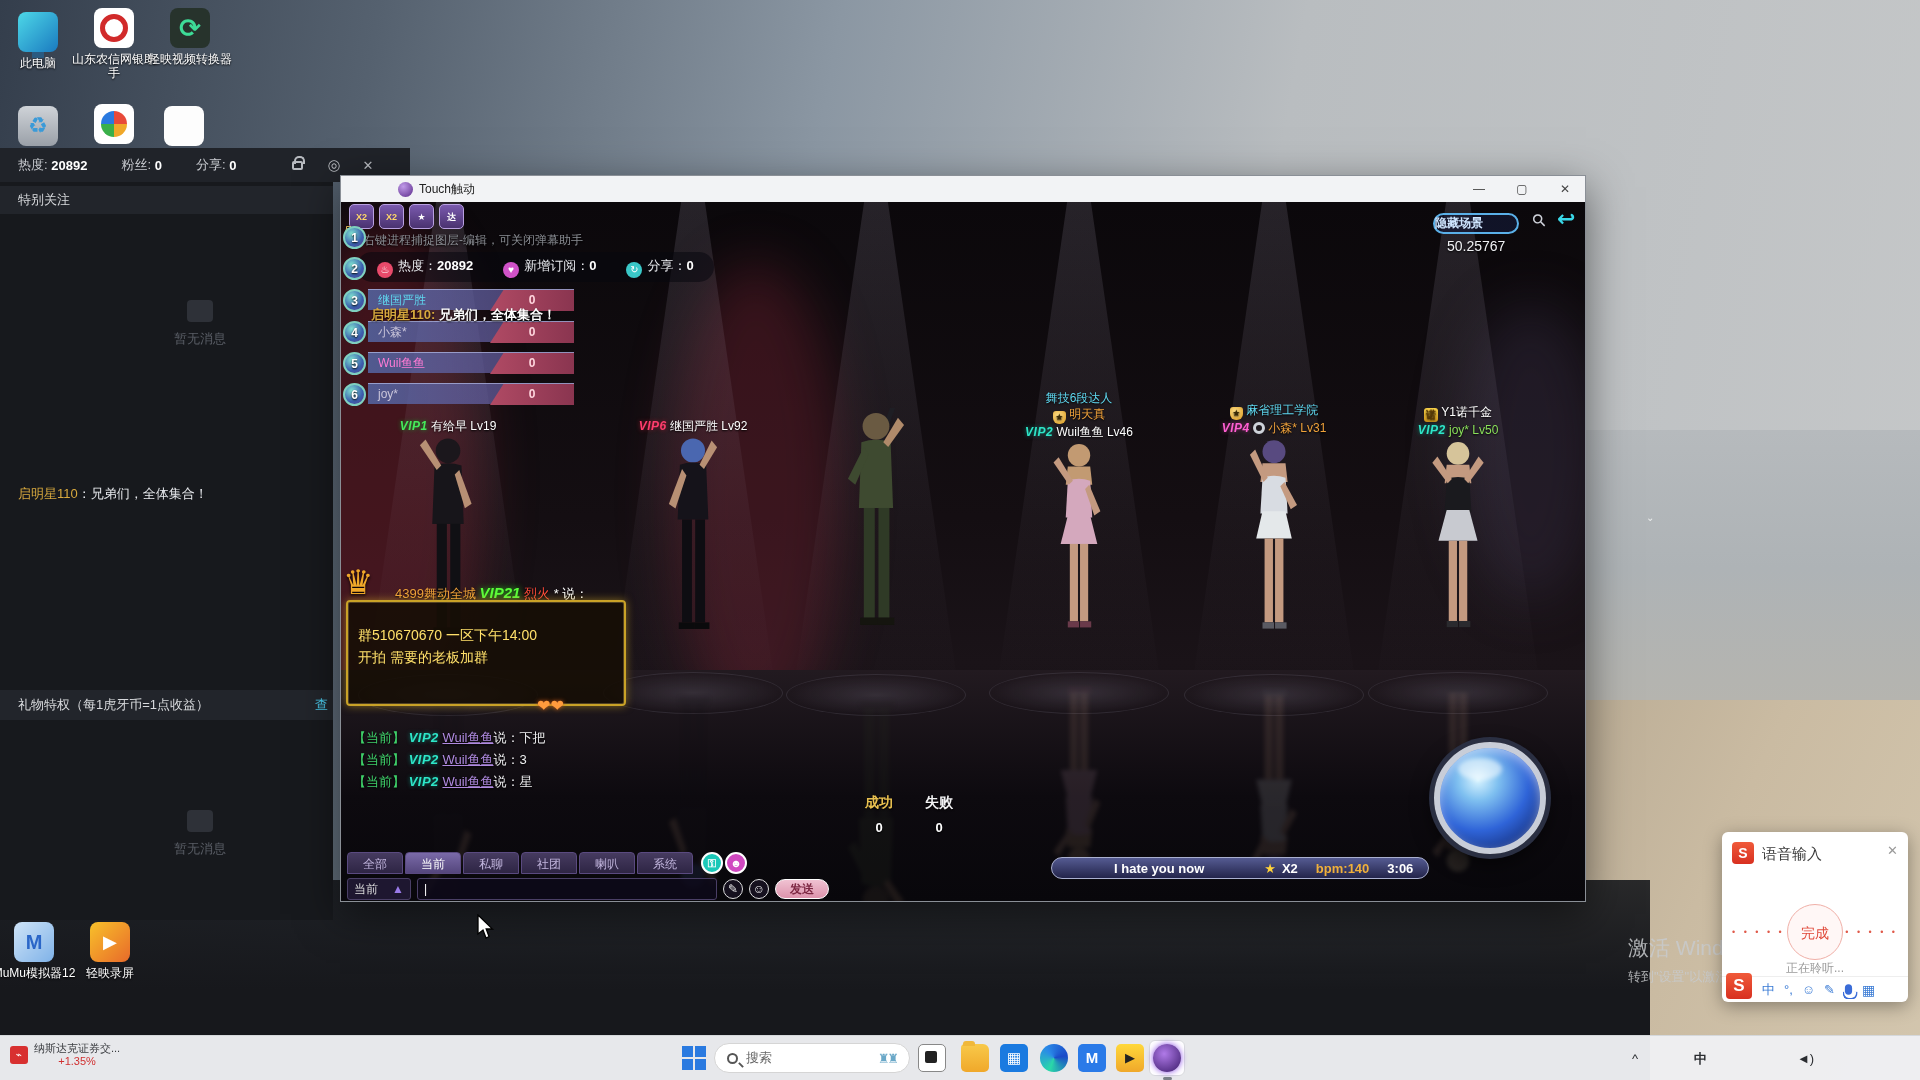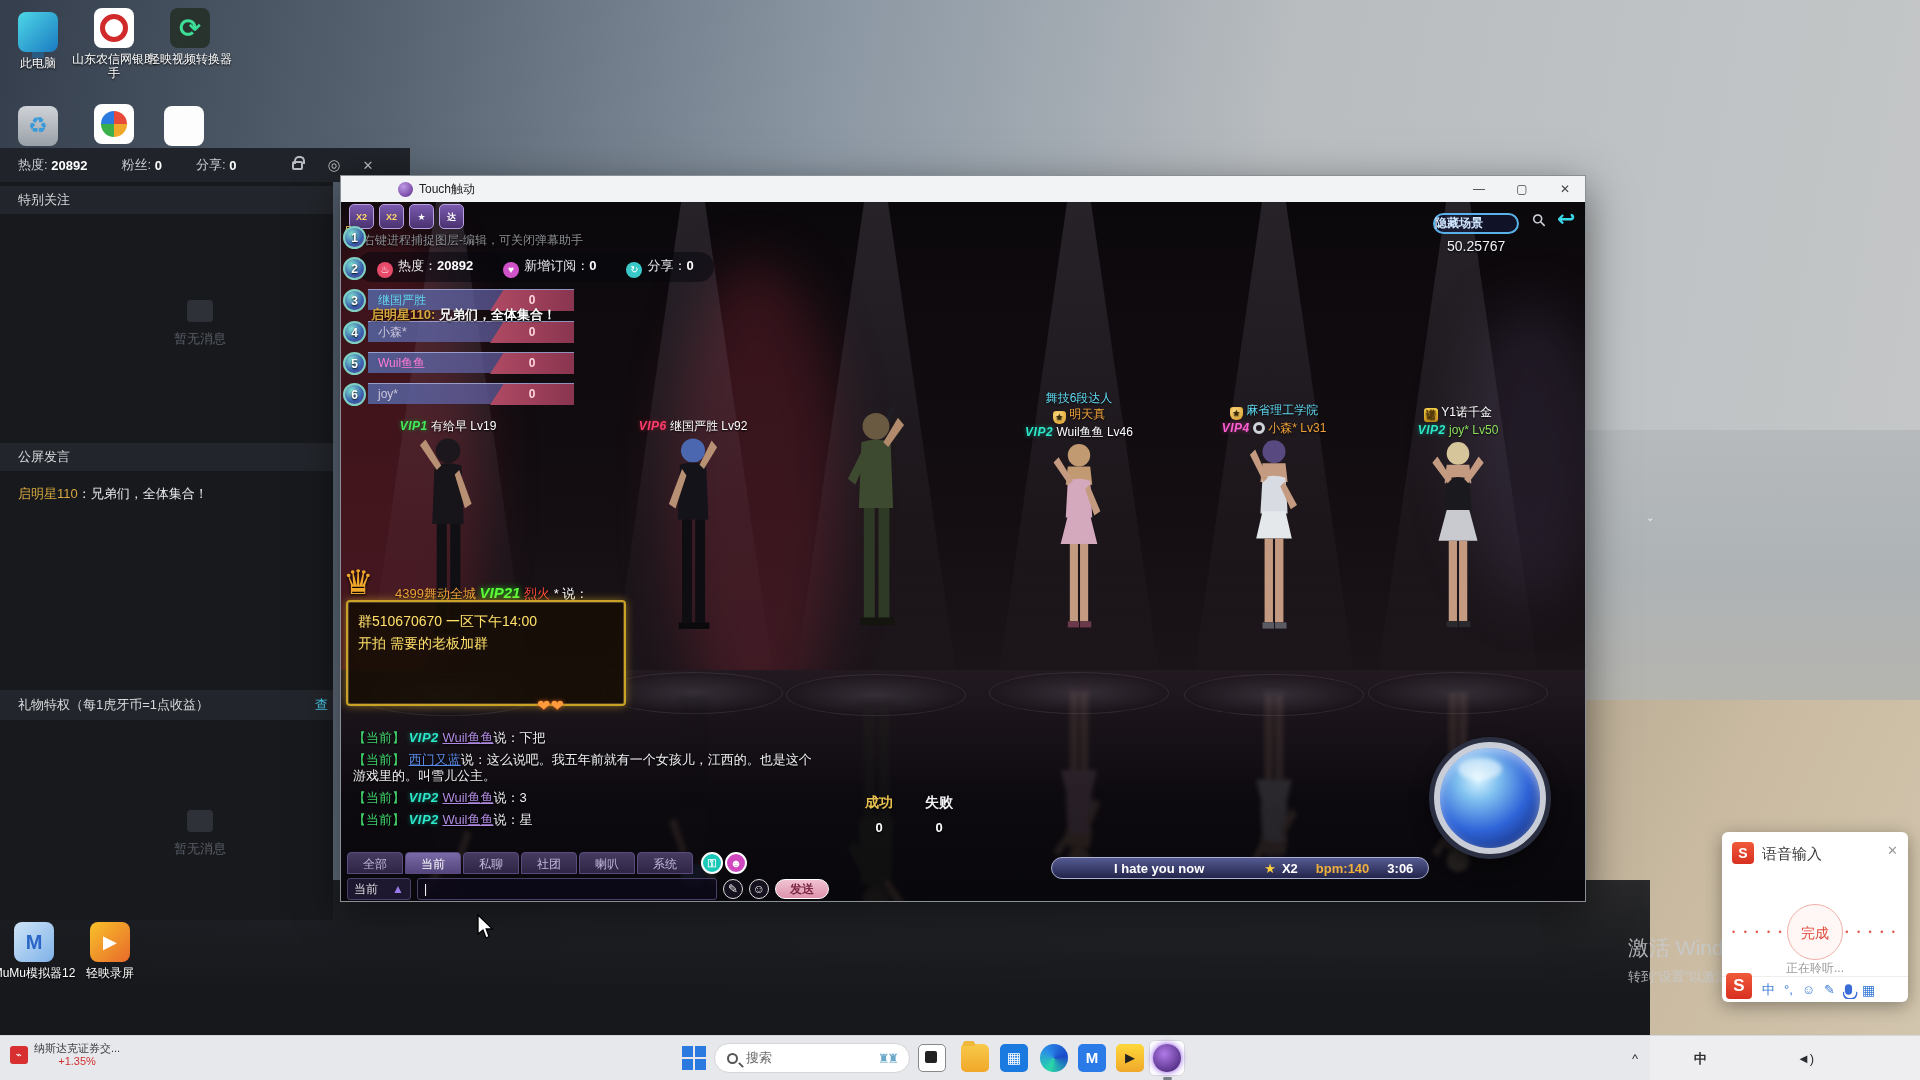--- a/index.html
+++ b/index.html
@@ -119,21 +119,21 @@
   #ovmsg { position:absolute; left:30px; top:104px; font-size:13px; font-weight:bold;
     color:#fff; text-shadow:0 1px 2px #000; white-space:nowrap; }
 
   
   #crown { position:absolute; left:2px; top:360px; font-size:34px; color:#f0a82a; text-shadow:0 2px 3px #000; }
   #bhead { position:absolute; left:54px; top:382px; font-size:13px; white-space:nowrap; text-shadow:0 1px 2px #000; }
   .vip21 { color:#5aff3a; font-weight:bold; font-style:italic; font-size:15px; text-shadow:0 0 6px #2ad81a; }
   #bubble { position:absolute; left:5px; top:398px; width:280px; height:106px;
     background:rgba(22,14,4,.88); border:2px solid #c9a227; border-radius:4px;
     box-shadow:0 0 8px rgba(201,162,39,.6), inset 0 0 0 1px rgba(255,220,120,.25);
-    color:#ffe06a; font-size:14px; line-height:22px; padding:8px 10px; }
+    color:#ffe06a; font-size:14px; line-height:22px; padding:22px 10px; }
   #hearts { position:absolute; left:196px; top:494px; font-size:16px; color:#ff9b3d; text-shadow:0 0 4px #c85a1a; }
 
   
   .cnt { position:absolute; font-size:14px; font-weight:bold; text-shadow:0 1px 2px #000; text-align:center; width:44px; }
   .cnt .n { margin-top:8px; color:#fff; font-size:13px; }
 
   
   #clog { position:absolute; left:12px; top:528px; width:470px; font-size:13px; line-height:16px;
     color:#f0f0f2; text-shadow:0 1px 2px #000; }
   #clog .ln { margin-bottom:6px; }
@@ -289,21 +289,20 @@
     <b>0</b>
     <span class="lock" style="margin-left:56px"></span>
     <span style="margin-left:24px;font-size:15px;color:#b8bbc0">◎</span>
     <span style="margin-left:22px;font-size:13px;color:#b8bbc0">✕</span>
   </div>
   <div class="lp-sec" style="top:38px">特别关注</div>
   <div class="empty" style="left:140px;top:152px;width:120px">
     <div class="eicon"></div>
     <span>暂无消息</span>
   </div>
-  <div class="lp-sec" style="top:295px">公屏发言</div>
   <div class="abs" style="left:18px;top:337px;font-size:13px">
     <span class="goldname">启明星110</span><span style="color:#e8eaee">：兄弟们，全体集合！</span>
   </div>
   <div class="lp-sec" style="top:542px;height:30px;line-height:30px;overflow:hidden">
     <span>礼物特权（每1虎牙币=1点收益）</span>
     <span style="position:absolute;left:315px;color:#4ac8e8">查看</span>
   </div>
   <div class="empty" style="left:140px;top:662px;width:120px">
     <div class="eicon"></div>
     <span>暂无消息</span>
@@ -545,21 +544,20 @@
       <div>成功</div>
       <div class="n">0</div>
     </div>
     <div class="cnt" style="left:576px;top:592px;color:#f2f2f4">
       <div>失败</div>
       <div class="n">0</div>
     </div>
 
     <div id="clog">
       <div class="ln"><span class="ch">【当前】</span> <span class="vip vip-c">VIP2</span> <span class="nm">Wuil鱼鱼</span><span>说：下把</span></div>
-      <div class="ln" style="width:460px"><span class="ch">【当前】</span> <span class="nmb">西门又蓝</span><span>说：这么说吧。我五年前就有一个女孩儿，江西的。也是这个游戏里的。叫雪儿公主。</span></div>
       <div class="ln"><span class="ch">【当前】</span> <span class="vip vip-c">VIP2</span> <span class="nm">Wuil鱼鱼</span><span>说：3</span></div>
       <div class="ln"><span class="ch">【当前】</span> <span class="vip vip-c">VIP2</span> <span class="nm">Wuil鱼鱼</span><span>说：星</span></div>
     </div>
 
     <div id="tabs">
       <div class="tab">全部</div>
       <div class="tab on">当前</div>
       <div class="tab">私聊</div>
       <div class="tab">社团</div>
       <div class="tab">喇叭</div>

